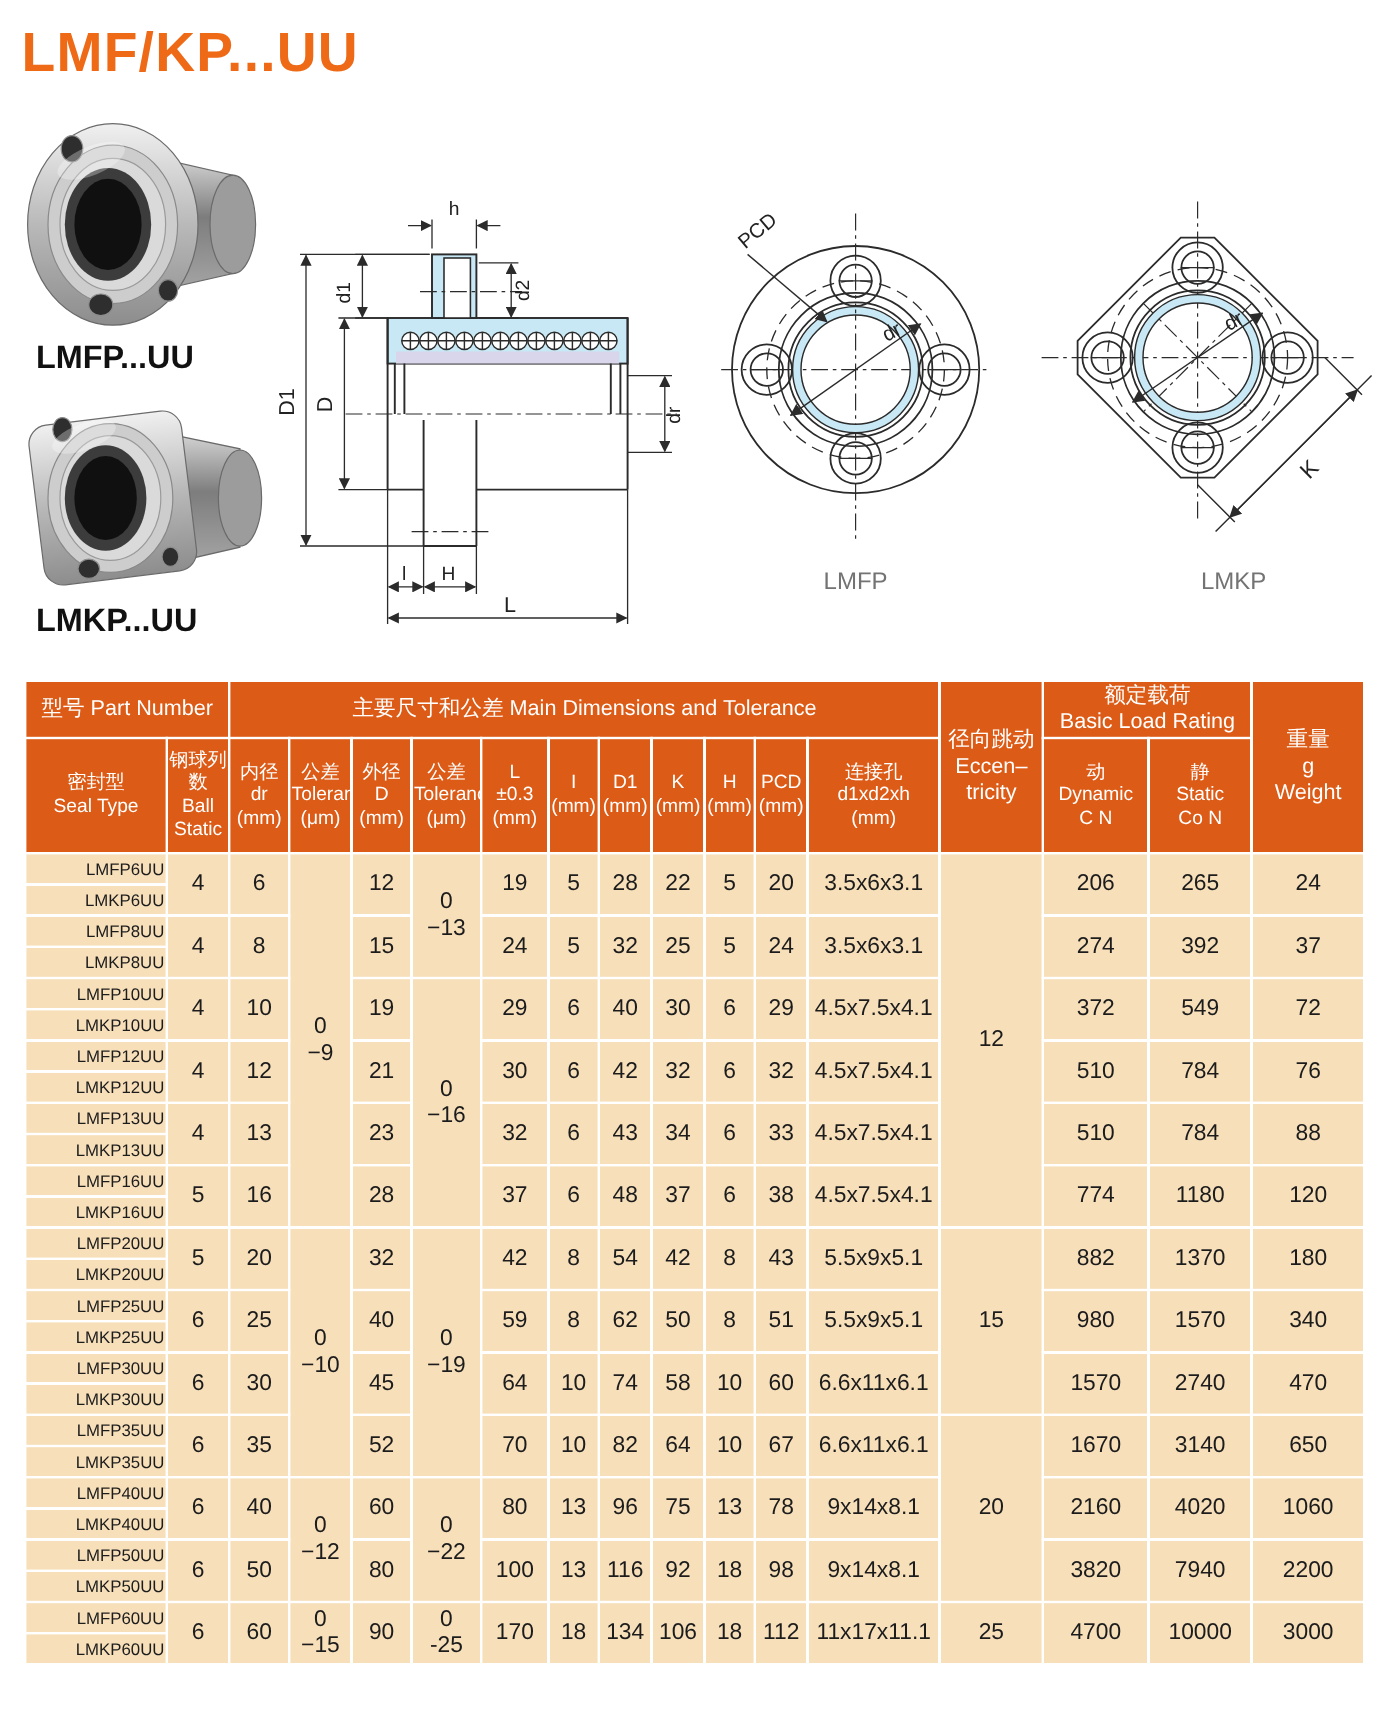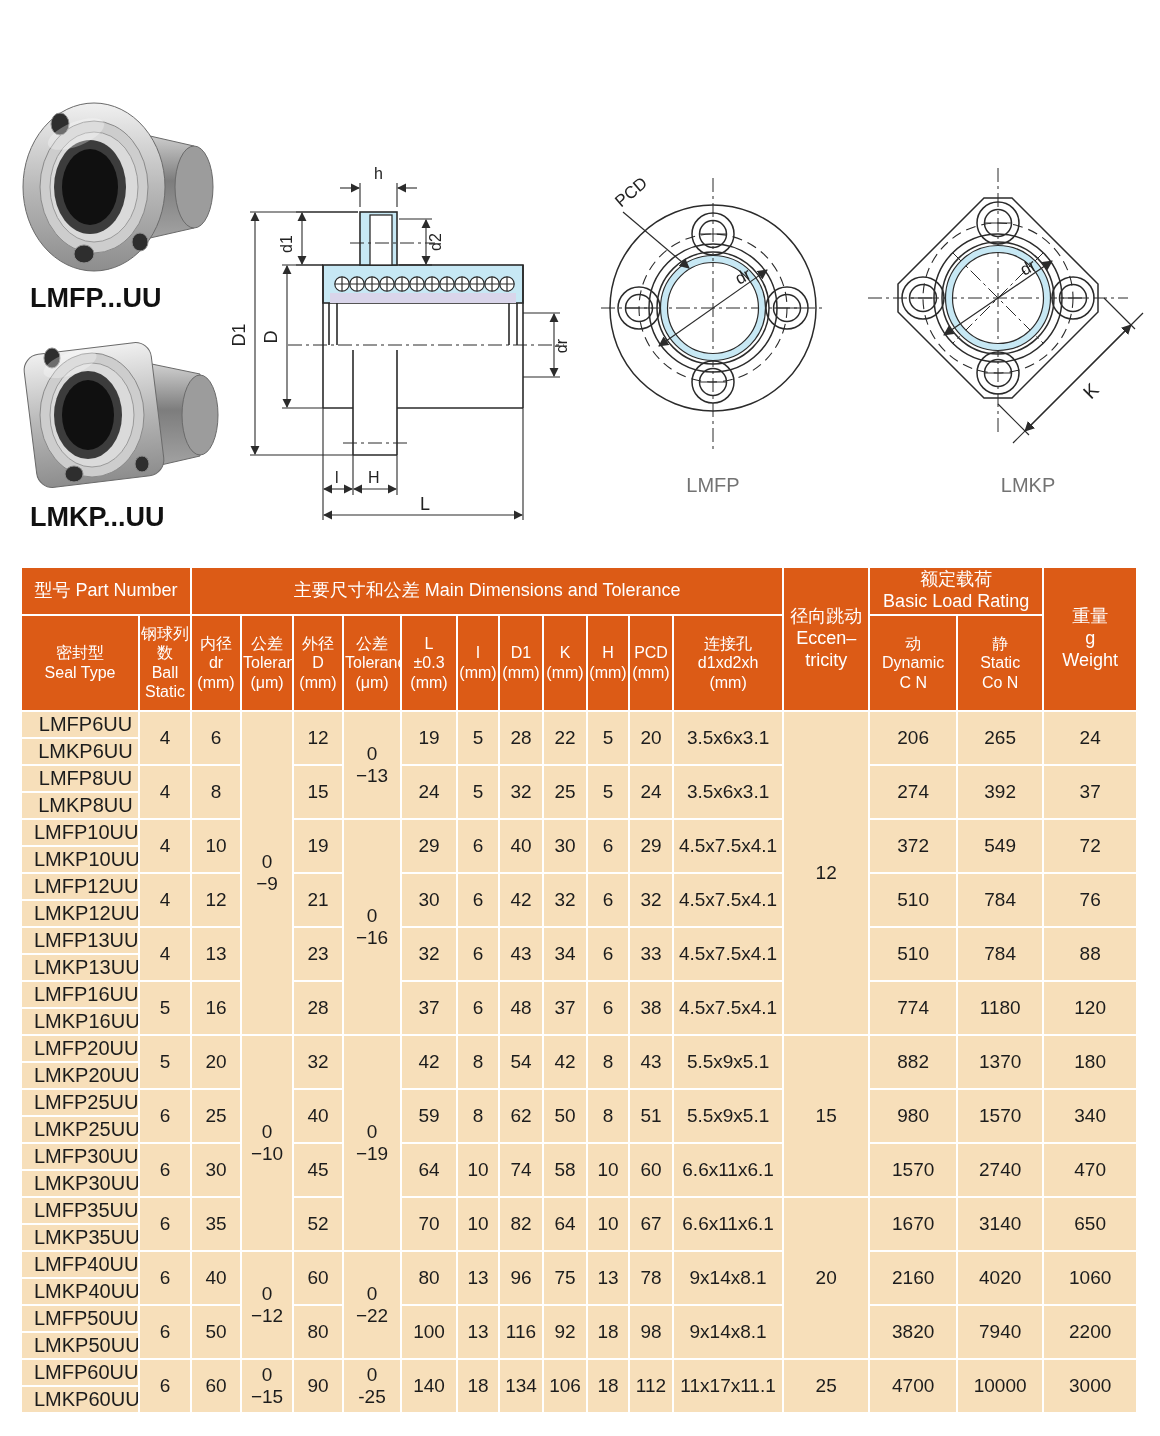--- a/index.html
+++ b/index.html
@@ -25,30 +25,31 @@
 
   
   .tbl-wrap{margin:0 0 0 20px;width:1116px;}
   table{border-collapse:collapse;table-layout:fixed;width:1116px;}
   th,td{border:2px solid #fff;overflow:hidden;}
   thead th{background:#dc5b16;color:#fff;font-weight:normal;text-align:center;vertical-align:middle;font-size:16px;line-height:1.22;}
   thead tr.h1 th{height:42px;font-size:18px;}
   thead tr.h2 th{height:92px;}
   tbody td{background:#f7dfba;text-align:center;vertical-align:middle;font-size:19px;}
   tbody tr{height:26px;}
-  td.part{text-align:center;padding-left:12px;font-size:20px;}
+  td.part{text-align:right;padding-left:12px;font-size:14px;}
   .pre{white-space:pre-line;}
 </style>
 </head>
 <body>
 
 <div class="page">
 
   <div class="hero">
 
+    <div class="title">LMF/KP...UU</div>
 
     <svg class="photo photo1" width="212" height="190" viewBox="0 0 212 190">
       <defs>
         <linearGradient id="gMetal" x1="0" y1="0" x2="0" y2="1">
           <stop offset="0" stop-color="#f0f0f0"></stop>
             <stop offset="0.5" stop-color="#b9b9b9"></stop>
             <stop offset="1" stop-color="#8d8d8d"></stop>
         </linearGradient>
         <linearGradient id="gBody" x1="0" y1="0" x2="0" y2="1">
           <stop offset="0" stop-color="#dedede"></stop>
@@ -567,21 +568,21 @@
           </tr>
           <tr>
             <td class="part">LMFP60UU</td>
             <td rowspan="2">6</td>
             <td rowspan="2">60</td>
             <td rowspan="2" class="pre">0
 −15</td>
             <td rowspan="2">90</td>
             <td rowspan="2" class="pre">0
 -25</td>
-            <td rowspan="2">140</td>
+            <td rowspan="2">170</td>
             <td rowspan="2">18</td>
             <td rowspan="2">134</td>
             <td rowspan="2">106</td>
             <td rowspan="2">18</td>
             <td rowspan="2">112</td>
             <td rowspan="2">11x17x11.1</td>
             <td rowspan="2">25</td>
             <td rowspan="2">4700</td>
             <td rowspan="2">10000</td>
             <td rowspan="2">3000</td>

